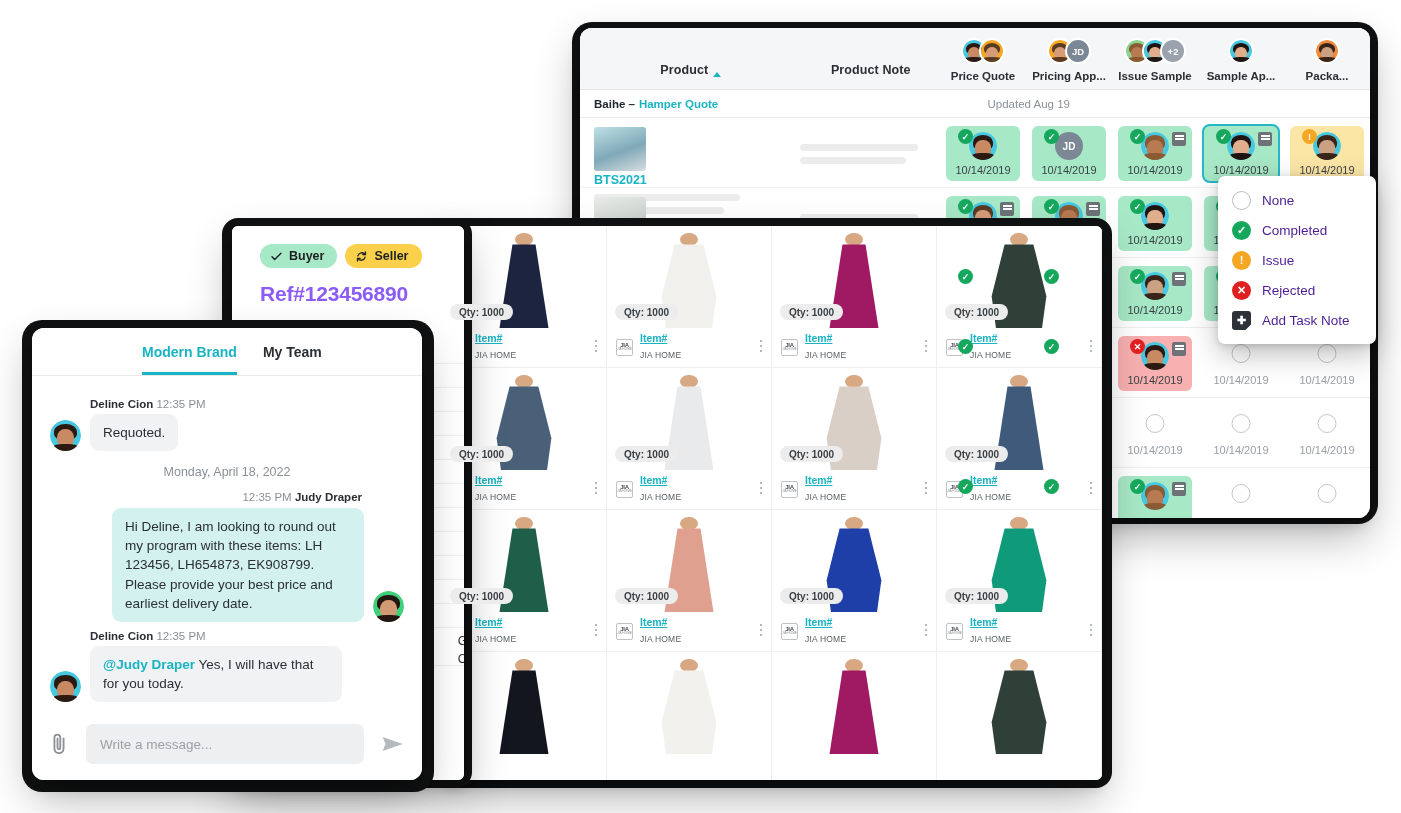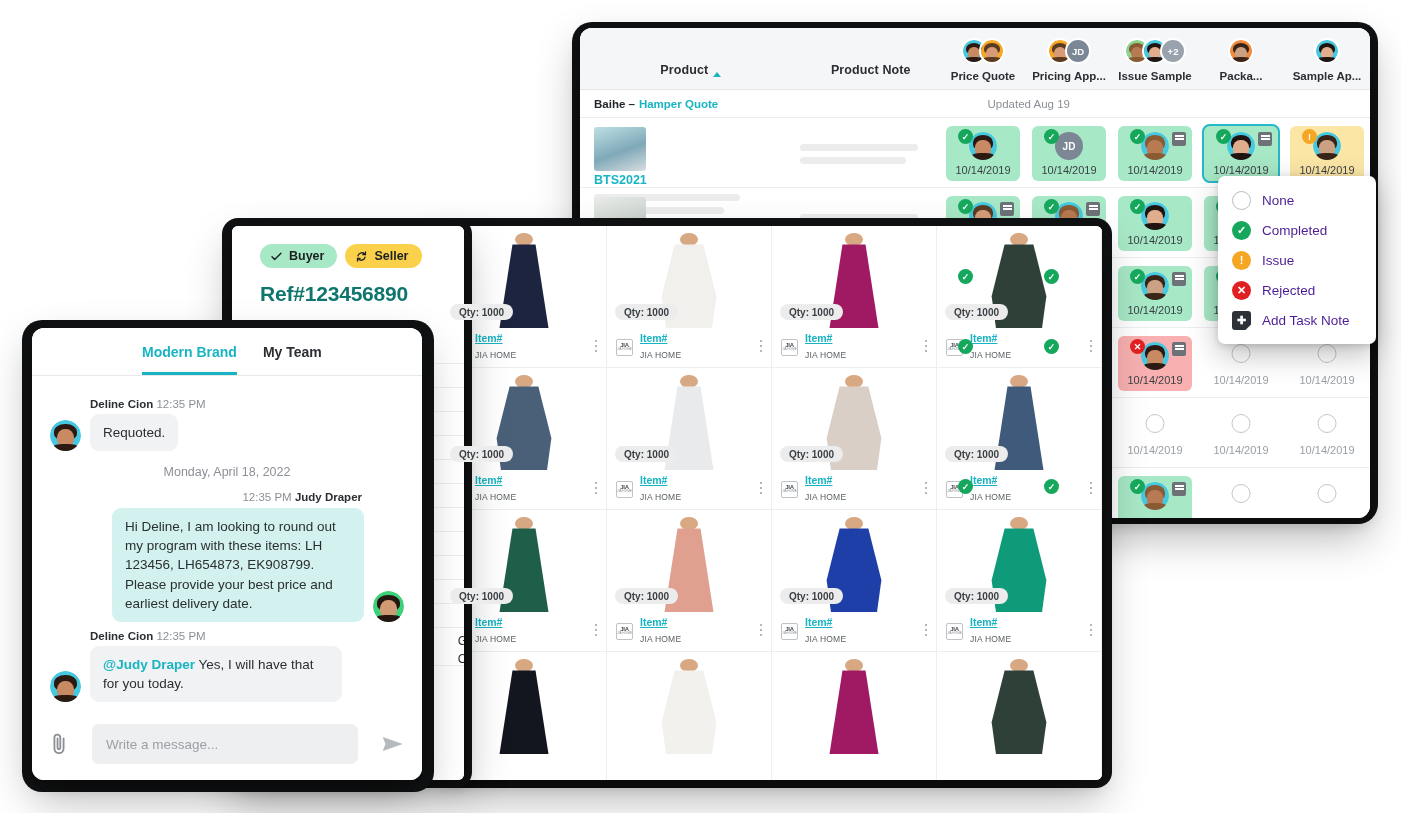--- a/index.html
+++ b/index.html
@@ -144,21 +144,21 @@
   .pcard-kebab i { display:block;width:2.5px;height:2.5px;border-radius:50%;background:#9aa0a6;margin:0 auto 2.5px; }
 
   
   #ref-frame { left:222px; top:218px; width:250px; height:570px; border-radius:16px; }
   #ref-window { left:232px; top:226px; width:232px; height:554px; border-radius:6px; }
   .refp { position:absolute; inset:0; background:#fff; padding:18px 0 0 0; }
   .badges { display:flex; gap:8px; padding:0 0 0 28px; margin-bottom:14px; }
   .pill { display:flex;align-items:center;gap:6px; border-radius:14px; padding:5px 13px 5px 10px; font-size:12.5px; font-weight:bold; }
   .pill.buyer { background:#a7e8c6; color:#1d2023; }
   .pill.seller { background:#fbd14b; color:#1d2023; }
-  .refno { font-size:21px; font-weight:bold; color:#0f766e; padding-left:28px; letter-spacing:-.2px; }
+  .refno { font-size:21px; font-weight:bold; color:#8b5cf6; padding-left:28px; letter-spacing:-.2px; }
   .ref-rows { margin-top:34px; }
   .ref-row { height:24px; border-bottom:1px solid #eceef0; display:flex; align-items:center; justify-content:flex-end; padding-right:0px; }
   .ref-row span { font-size:12.5px; color:#2b2f33; transform:translateX(73px); white-space:nowrap;}
   .ref-row.tall { height:38px; align-items:flex-start; padding-top:4px; }
   .ref-row.tall span { line-height:1.45; }
 
   
   #chat-frame { left:22px; top:320px; width:412px; height:472px; border-radius:20px; }
   #chat-window { left:32px; top:328px; width:390px; height:452px; border-radius:12px; }
   .chat { position:absolute; inset:0; background:#fff; display:flex; flex-direction:column; }
@@ -172,21 +172,21 @@
   .msg-row { display:flex; align-items:flex-end; gap:9px; margin-bottom:8px; }
   .msg-row.right { justify-content:flex-end; }
   .cav { width:31px;height:31px;border-radius:50%;flex:none; overflow:hidden; position:relative;}
   .bubble { border-radius:9px; padding:9px 13px; font-size:13.5px; line-height:1.42; color:#2b2f33; max-width:252px; }
   .bubble.grey { background:#f1f2f3; }
   .bubble.teal { background:#d3f1ef; }
   .mention { color:#18b4c4; font-weight:bold; }
   .daydiv { text-align:center; font-size:12.5px; color:#8b9096; margin:14px 0 12px; }
   .r-head { text-align:right; font-size:11.5px; color:#8b9096; margin-bottom:5px; }
   .r-head b { color:#2b2f33; }
-  .chat-foot { height:72px; display:flex; align-items:center; padding:0 16px; gap:22px; }
+  .chat-foot { height:72px; display:flex; align-items:center; padding:0 16px; gap:16px; }
   .clip { width:22px;height:26px; flex:none; }
   .chat-input { flex:1; height:40px; background:#eeeff0; border:none; border-radius:7px; padding:0 14px;
                 font-family:"Liberation Sans",sans-serif; font-size:13.5px; color:#2b2f33; }
   .chat-input::placeholder { color:#9aa0a6; }
   .send { width:26px;height:26px; flex:none; }
 
   
   .face { position:absolute; inset:0; }
   .face .ring { position:absolute; inset:0; border-radius:50%; }
   .face .head { position:absolute; left:22%; top:30%; width:56%; height:58%; border-radius:46% 46% 42% 42%; background:#c98f6e; }
@@ -264,41 +264,41 @@
                   </div>
                 </div>
                 <div class="av" style="background:#9aa3ad;display:flex;align-items:center;justify-content:center;color:#fff;font-size:9.5px;font-weight:bold;">+2</div>
               </div>
               <div class="tt-task-label">Issue Sample</div>
             </div>
             <div class="tt-task-col">
               <div class="tt-avatars">
                 <div class="av">
                   <div class="face">
+                    <div class="ring" style="background:#45c8e0"></div>
+                    <div class="hair" style="background:#1f1410"></div>
+                    <div class="head" style="background:#e0ae8c"></div>
+                    <div class="body" style="background:#1f1410"></div>
+                  </div>
+                </div>
+              </div>
+              <div class="tt-task-label">Sample Ap...</div>
+            </div>
+            <div class="tt-task-col">
+              <div class="tt-avatars">
+                <div class="av">
+                  <div class="face">
                     <div class="ring" style="background:#f08a3c"></div>
                     <div class="hair" style="background:#3a2418"></div>
                     <div class="head" style="background:#caa183"></div>
                     <div class="body" style="background:#3a2418"></div>
                   </div>
                 </div>
               </div>
               <div class="tt-task-label">Packa...</div>
-            </div>
-            <div class="tt-task-col">
-              <div class="tt-avatars">
-                <div class="av">
-                  <div class="face">
-                    <div class="ring" style="background:#45c8e0"></div>
-                    <div class="hair" style="background:#1f1410"></div>
-                    <div class="head" style="background:#e0ae8c"></div>
-                    <div class="body" style="background:#1f1410"></div>
-                  </div>
-                </div>
-              </div>
-              <div class="tt-task-label">Sample Ap...</div>
             </div>
           </div>
       </div>
 
       <div class="tt-group">
         <span class="tt-group-name">Baihe –</span>
         <span class="tt-group-link">Hamper Quote</span>
         <span class="tt-group-upd">Updated Aug 19</span>
       </div>
 

